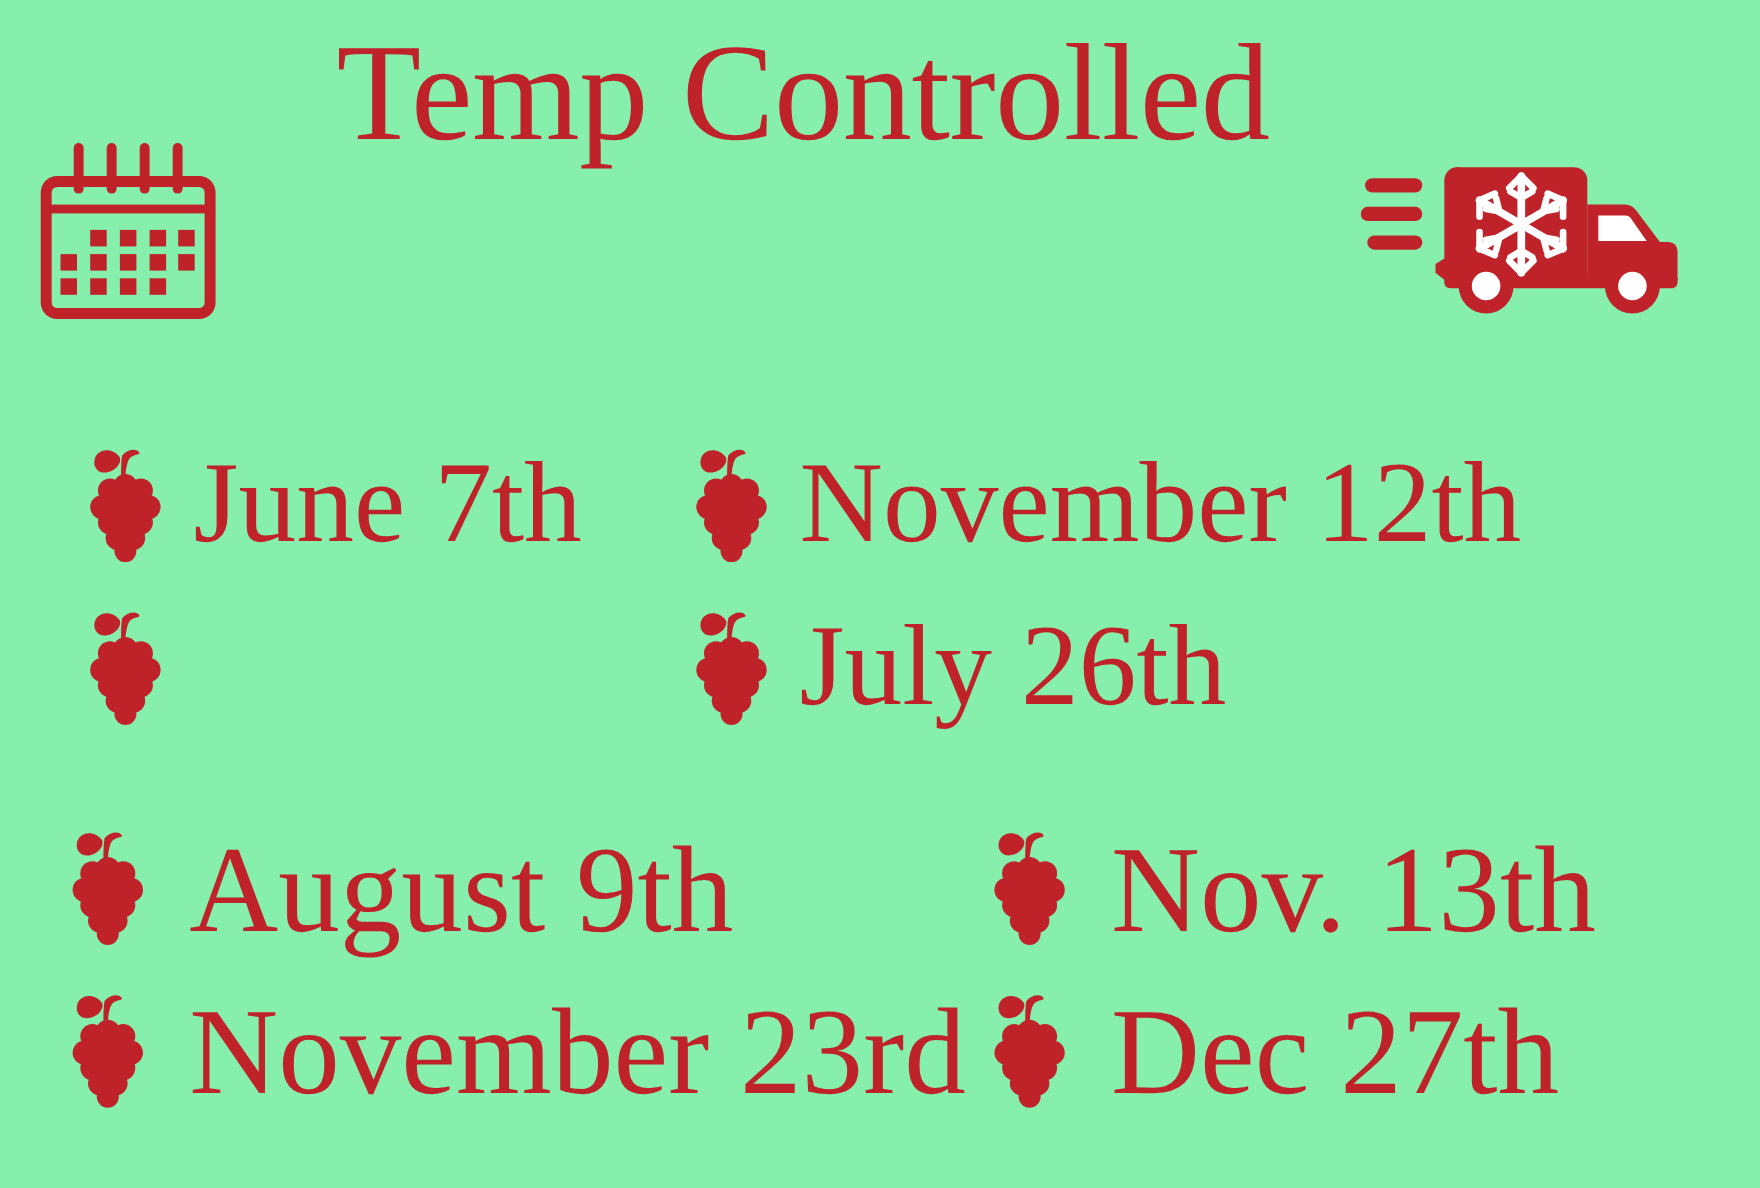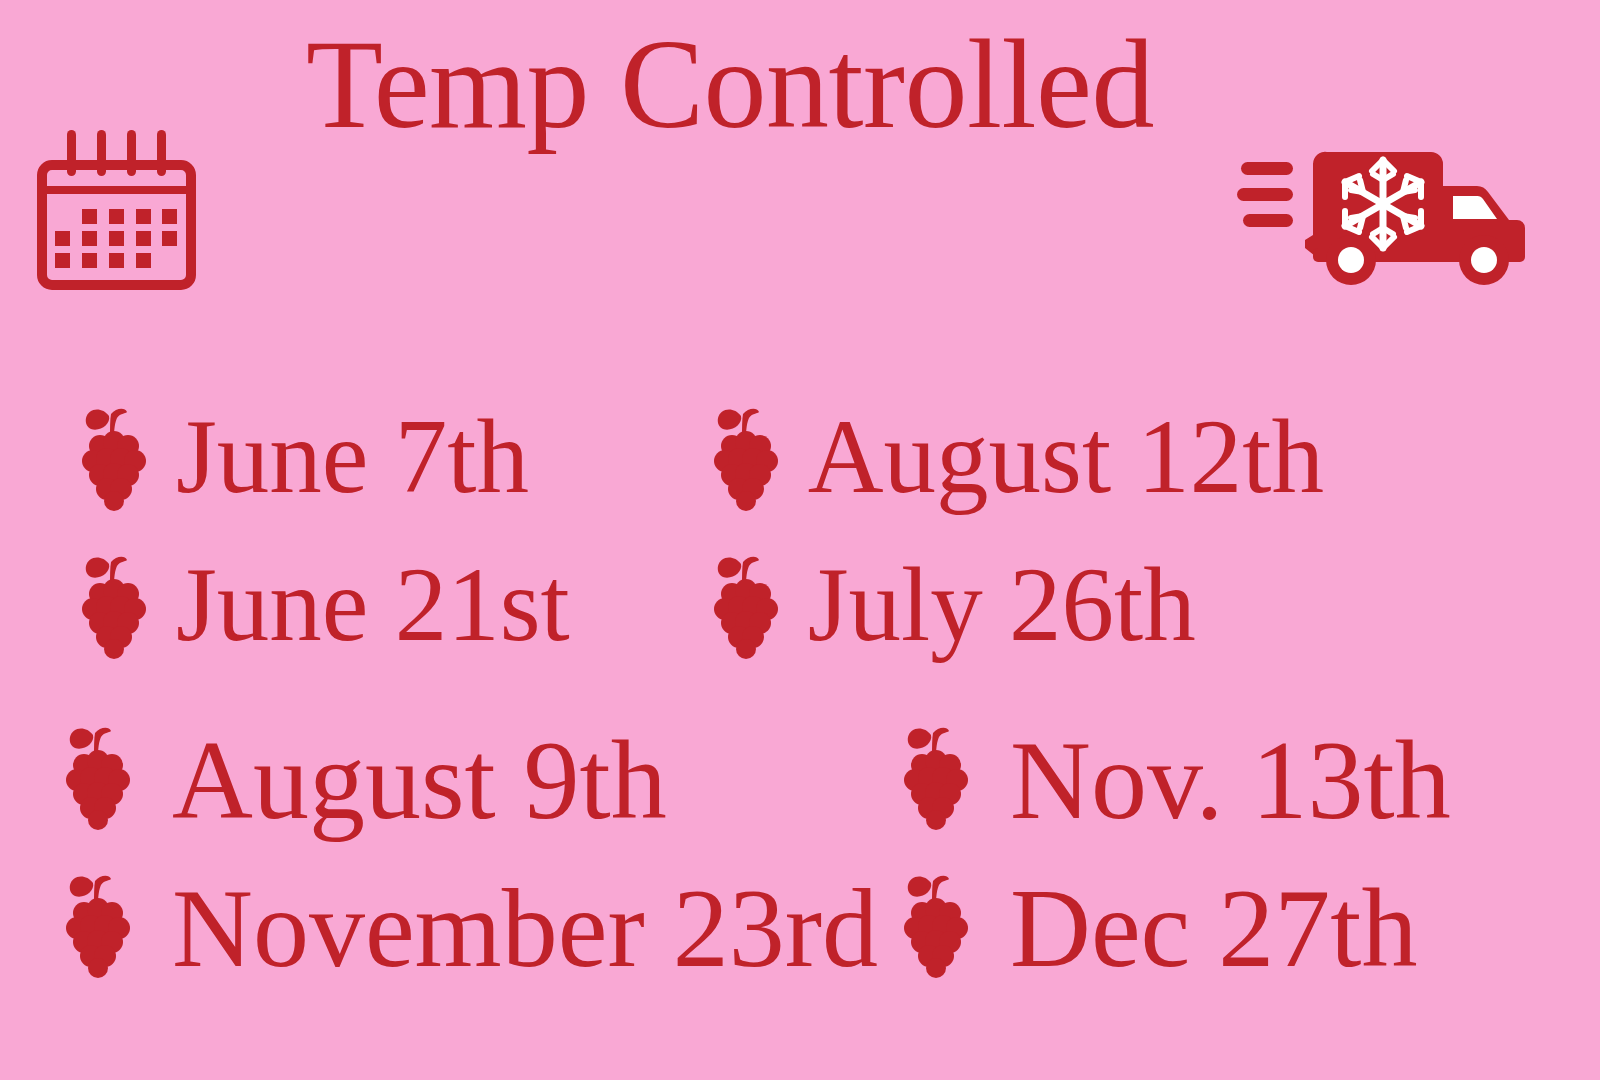--- a/index.html
+++ b/index.html
@@ -14,21 +14,21 @@
     font-family: "Liberation Serif", "DejaVu Serif", serif;
     color: #c0222a;
     position: relative;
     overflow: hidden;
   }
 
   .poster {
     position: relative;
     width: 1600px;
     height: 1080px;
-    background: #f9a8d4;
+    background: #86efac;
   }
 
   
   .header {
     position: absolute;
     left: 0;
     top: 0;
     width: 1600px;
     height: 330px;
   }
@@ -68,21 +68,21 @@
   }
 
   
   .group {
     position: absolute;
     width: 1324px;
     display: flex;
   }
 
   .group.group-1 { top: 382px; left: 0; height: 300px; }
-  .group.group-2 { top: 706px; left: 0; height: 310px; }
+  .group.group-2 { top: 728px; left: 0; height: 310px; align-items: center; }
 
   .col {
     width: 800px;
     display: flex;
     flex-direction: column;
   }
 
   .col.col-left { padding-left: 78px; }
   .col.col-right { padding-left: 100px; }
 
@@ -272,21 +272,20 @@
                 <circle cx="57" cy="57" r="11"></circle>
               <circle cx="22" cy="71" r="11"></circle>
                 <circle cx="36" cy="70" r="11"></circle>
                 <circle cx="50" cy="71" r="11"></circle>
               <circle cx="29" cy="85" r="11"></circle>
                 <circle cx="43" cy="85" r="11"></circle>
               <circle cx="36" cy="97" r="10"></circle>
             </g>
           </svg>
         </span>
-        <span class="date-label">June 21st</span>
       </div>
     </div>
 
     <div class="col col-right">
 
       <div class="date-row">
         <span class="grape-icon">
           <svg viewBox="0 0 72 108" width="72" height="108" aria-hidden="true">
             <g fill="#c0222a">
               <path d="M8 14 C10 4 24 2 31 12 C33 20 22 28 13 25 C9 23 7 19 8 14 Z"></path>
@@ -300,21 +299,21 @@
                 <circle cx="57" cy="57" r="11"></circle>
               <circle cx="22" cy="71" r="11"></circle>
                 <circle cx="36" cy="70" r="11"></circle>
                 <circle cx="50" cy="71" r="11"></circle>
               <circle cx="29" cy="85" r="11"></circle>
                 <circle cx="43" cy="85" r="11"></circle>
               <circle cx="36" cy="97" r="10"></circle>
             </g>
           </svg>
         </span>
-        <span class="date-label">August 12th</span>
+        <span class="date-label">November 12th</span>
       </div>
 
       <div class="date-row">
         <span class="grape-icon">
           <svg viewBox="0 0 72 108" width="72" height="108" aria-hidden="true">
             <g fill="#c0222a">
               <path d="M8 14 C10 4 24 2 31 12 C33 20 22 28 13 25 C9 23 7 19 8 14 Z"></path>
               <path d="M33 10 C38 4 47 3 49 8 C47 10 42 9 39 14 C37 18 36 26 36 32 L32 32 C32 24 32 16 33 10 Z"></path>
               <circle cx="22" cy="42" r="11"></circle>
                 <circle cx="36" cy="38" r="11"></circle>

